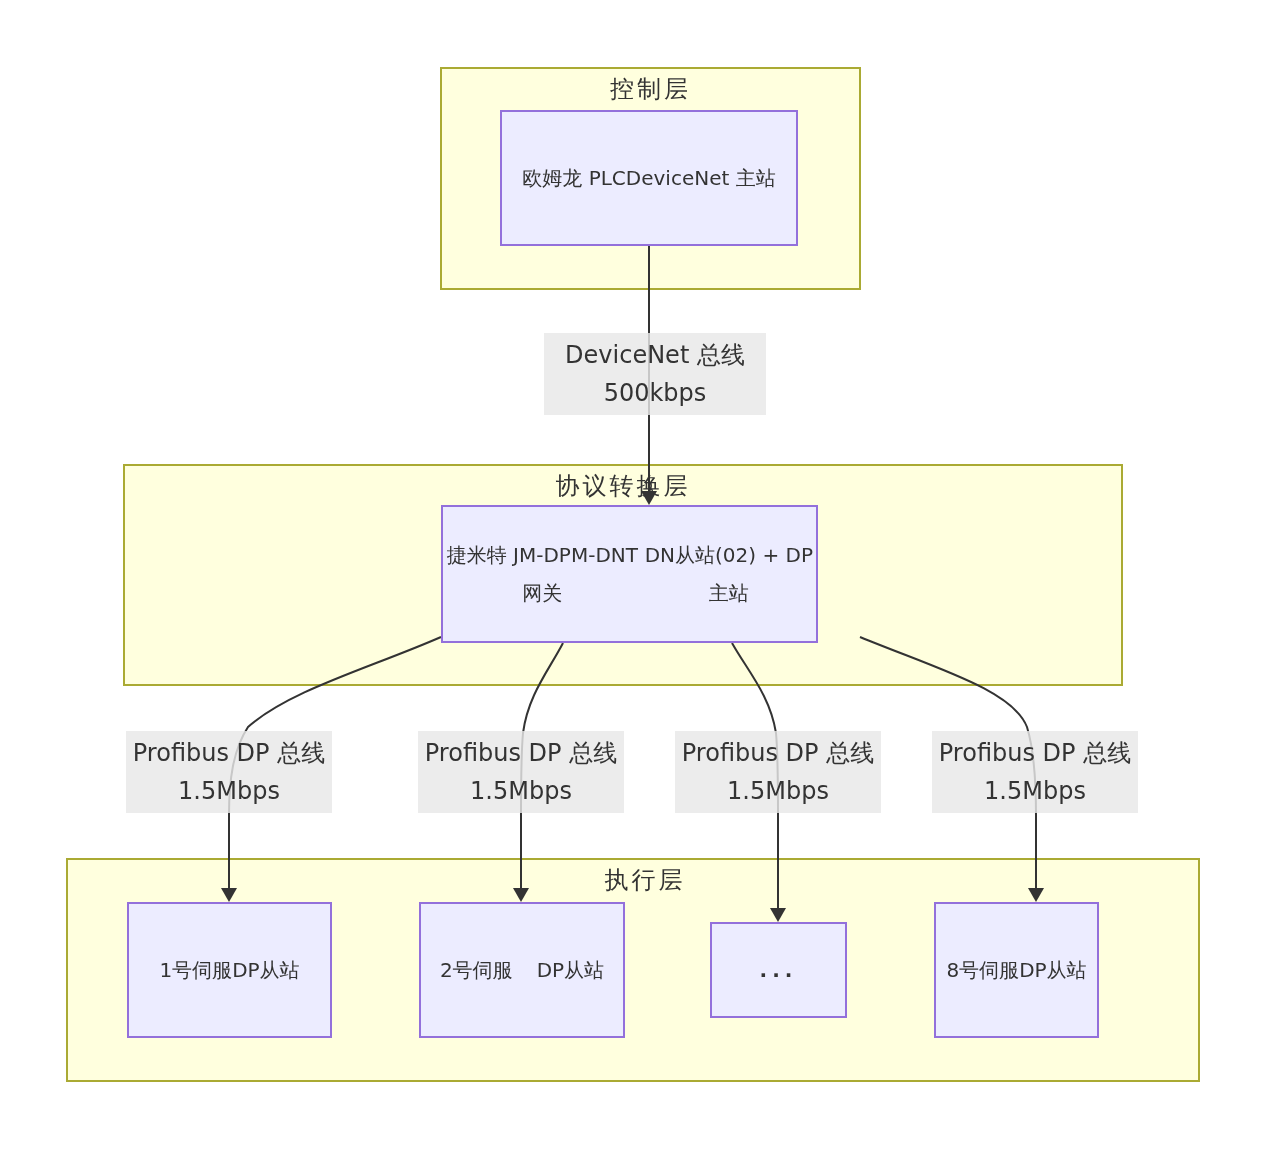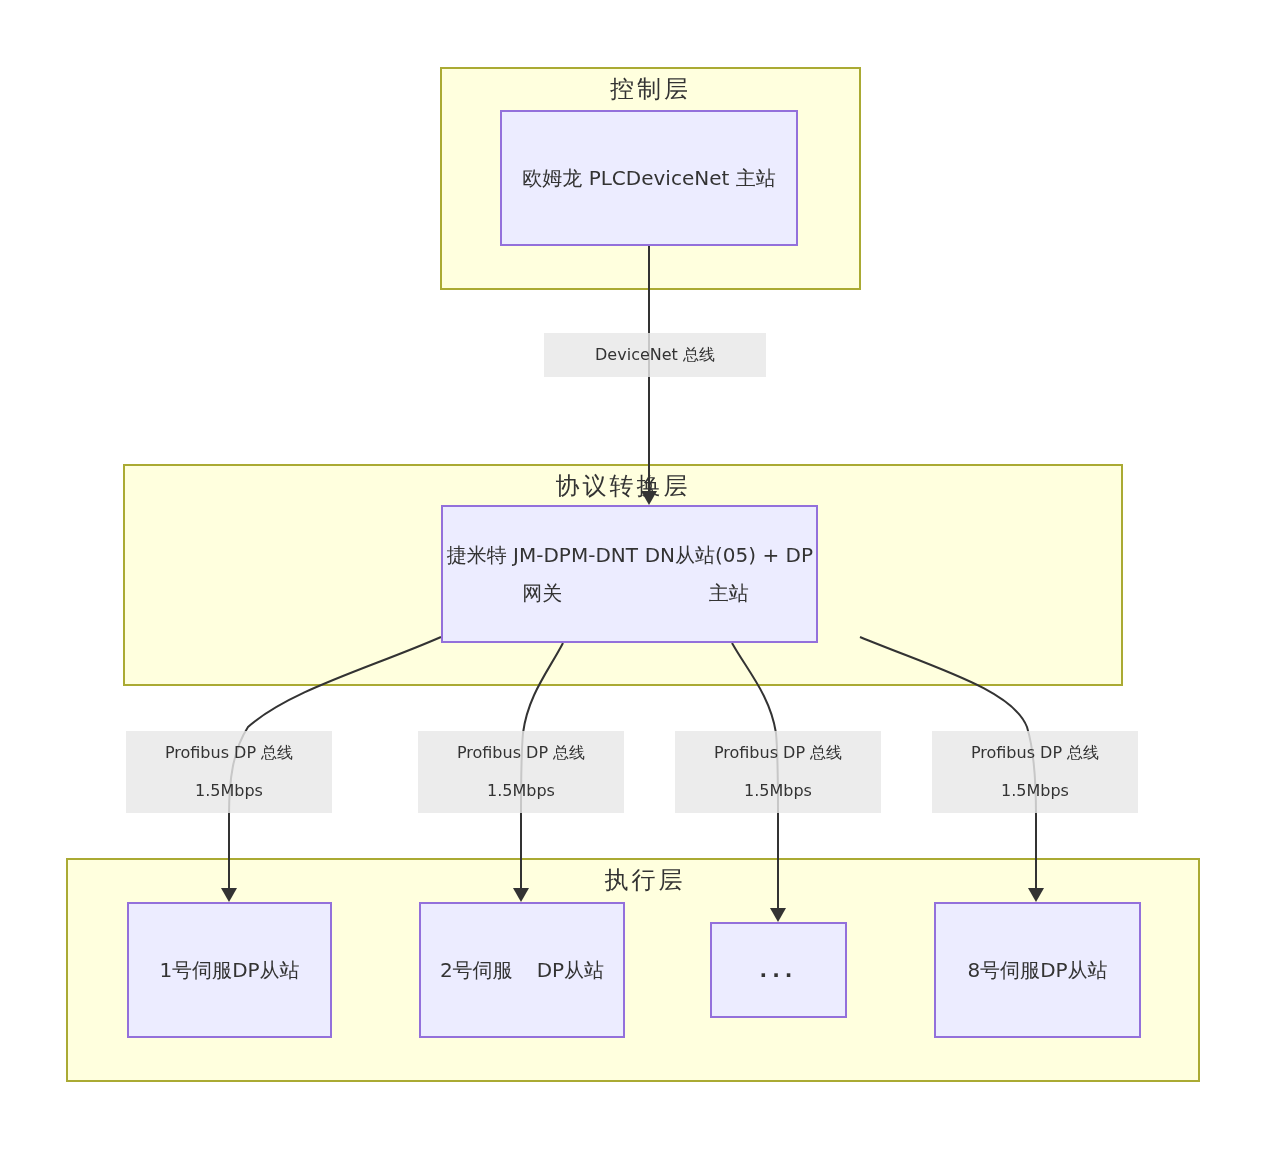--- a/index.html
+++ b/index.html
@@ -32,21 +32,21 @@
     color:var(--text-color);
     z-index:3;
   }
   svg.edges{position:absolute;left:0;top:0;z-index:2;}
   .edge-path{fill:none;stroke:var(--edge-color);stroke-width:2px;}
   .arrowhead{fill:var(--edge-color);stroke:none;}
   .edge-label{
     position:absolute;z-index:4;
     background:rgba(232,232,232,0.82);
     text-align:center;
-    font-size:16px;line-height:38px;
+    font-size:24px;line-height:38px;
     padding:3px 0;
   }
   .node{
     position:absolute;z-index:5;
     background:var(--node-fill);
     border:2px solid var(--node-border);
     display:flex;flex-direction:row;
     align-items:center;justify-content:center;
     text-align:center;
     font-size:20px;line-height:38px;
@@ -78,20 +78,21 @@
 
     <path class="edge-path" d="M732,643 C747,670 770,695 776,733 C778,755 778,780 778,815 L778,909"></path>
     <polygon class="arrowhead" points="778,922 770,908 786,908"></polygon>
 
     <path class="edge-path" d="M860,637 C935,668 1013,690 1027,727 C1034,750 1036,780 1036,815 L1036,889"></path>
     <polygon class="arrowhead" points="1036,902 1028,888 1044,888"></polygon>
   </svg>
 
   <div class="edge-label" style="left:544px;top:333px;width:222px;">
     <div>DeviceNet 总线</div>
+    <div>500kbps</div>
   </div>
 
   <div class="edge-label" style="left:126px;top:731px;width:206px;">
     <div>Profibus DP 总线</div>
     <div>1.5Mbps</div>
   </div>
 
   <div class="edge-label" style="left:418px;top:731px;width:206px;">
     <div>Profibus DP 总线</div>
     <div>1.5Mbps</div>
@@ -107,35 +108,35 @@
     <div>1.5Mbps</div>
   </div>
 
   <div class="node" style="left:500px;top:110px;width:298px;height:136px;">
     <div>欧姆龙 PLC</div>
     <div>DeviceNet 主站</div>
   </div>
 
   <div class="node" style="left:441px;top:505px;width:377px;height:138px;">
     <div>捷米特 JM-DPM-DNT 网关</div>
-    <div>DN从站(05) + DP主站</div>
+    <div>DN从站(02) + DP主站</div>
   </div>
 
   <div class="node" style="left:127px;top:902px;width:205px;height:136px;">
     <div>1号伺服</div>
     <div>DP从站</div>
   </div>
 
   <div class="node" style="left:419px;top:902px;width:206px;height:136px;gap:24px;">
     <div>2号伺服</div>
     <div>DP从站</div>
   </div>
 
   <div class="node dots-node" style="left:710px;top:922px;width:137px;height:96px;">
     <div>...</div>
   </div>
 
-  <div class="node" style="left:934px;top:902px;width:207px;height:136px;">
+  <div class="node" style="left:934px;top:902px;width:165px;height:136px;">
     <div>8号伺服</div>
     <div>DP从站</div>
   </div>
 
 </div>
 
 </body></html>

